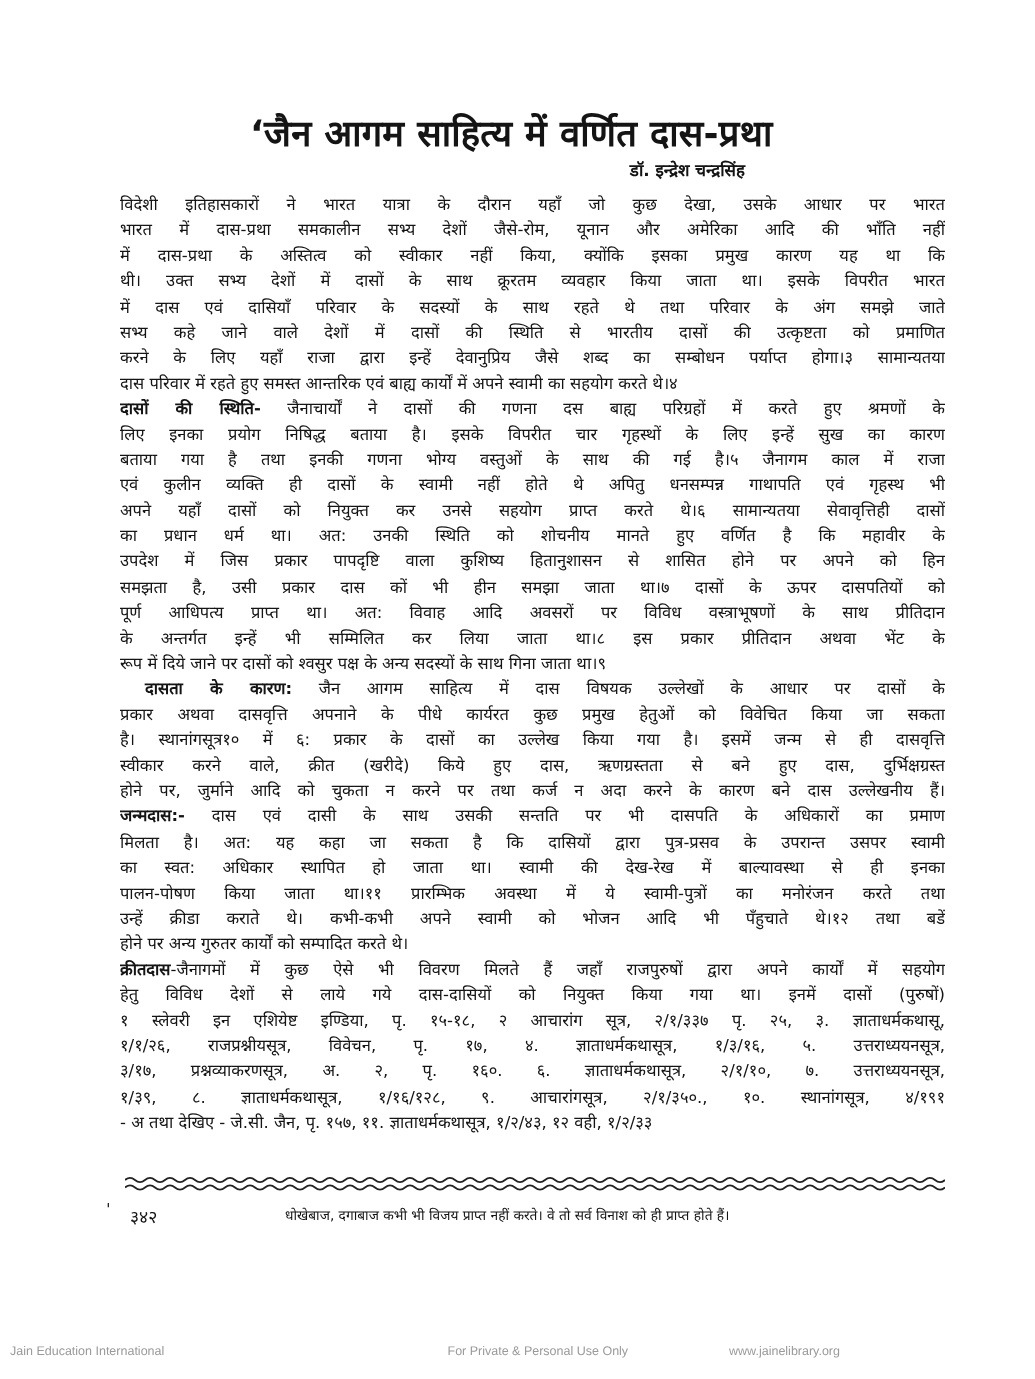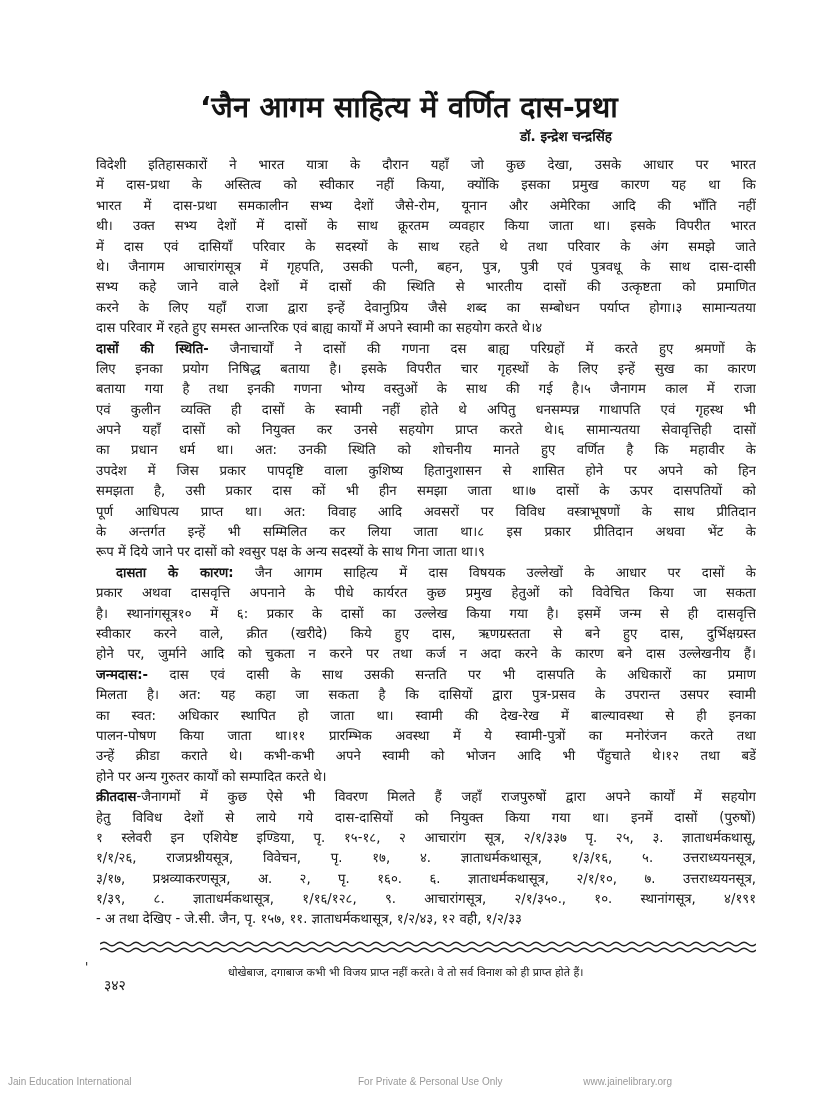--- a/index.html
+++ b/index.html
@@ -1,47 +1,46 @@
 <!DOCTYPE html>
 <html><head>
 <meta charset="utf-8">
 <style>
   html, body { margin:0; padding:0; background:#ffffff; }
   body { width:828px; height:1103px; position:relative; overflow:hidden;
          font-family:"DejaVu Sans", sans-serif; color:#141414; }
   .page { position:absolute; left:0; top:0; width:680px; height:1103px; }
   .title { position:absolute; left:200px; top:86px; width:460px;
            font-size:29px; font-weight:bold; letter-spacing:0.2px; white-space:nowrap; }
-  .author { position:absolute; right:68px; top:127px; font-size:13.5px; font-weight:bold; white-space:nowrap; }
+  .author { position:absolute; right:84px; top:127px; font-size:13.5px; font-weight:bold; white-space:nowrap; }
   .body { position:absolute; left:96px; top:155px; width:660px; font-size:13.2px; line-height:20.4px; }
   .line { display:block; white-space:nowrap; overflow:hidden; text-align:justify; text-align-last:justify; height:20.4px; }
   .line.last { text-align-last:left; }
   .line.indent { padding-left:20px; }
   .bold { font-weight:bold; }
   .wave { position:absolute; left:100px; top:938px; width:656px; height:18px; }
-  .pageno { position:absolute; left:104px; top:963px; font-size:14px;margin-top:12px; }
+  .pageno { position:absolute; left:104px; top:963px; font-size:14px; }
   .tick { position:absolute; left:85px; top:960px; font-size:12px; }
   .quote { position:absolute; left:228px; top:964px; font-size:11px; white-space:nowrap; }
   .footer { position:absolute; top:1076px; font-family:"Liberation Sans", sans-serif; font-size:10px; color:#9a9a9a; }
   .f-left { left:8px; } .f-mid { left:358px; } .f-right { right:8px; }
 </style>
 </head>
 <body>
 
 <div class="page">
   <div class="title">‘जैन आगम साहित्य में वर्णित दास-प्रथा</div>
   <div class="author">डॉ. इन्द्रेश चन्द्रसिंह</div>
 
   <div class="body" id="body">
       <span class="line"><span>विदेशी इतिहासकारों ने भारत यात्रा के दौरान यहाँ जो कुछ देखा, उसके आधार पर भारत</span></span>
+      <span class="line"><span>भारत में दास-प्रथा समकालीन सभ्य देशों जैसे-रोम, यूनान और अमेरिका आदि की भाँति नहीं</span></span>
       <span class="line"><span>में दास-प्रथा के अस्तित्व को स्वीकार नहीं किया, क्योंकि इसका प्रमुख कारण यह था कि</span></span>
-      <span class="line"><span>भारत में दास-प्रथा समकालीन सभ्य देशों जैसे-रोम, यूनान और अमेरिका आदि की भाँति नहीं</span></span>
       <span class="line"><span>थी। उक्त सभ्य देशों में दासों के साथ क्रूरतम व्यवहार किया जाता था। इसके विपरीत भारत</span></span>
       <span class="line"><span>में दास एवं दासियाँ परिवार के सदस्यों के साथ रहते थे तथा परिवार के अंग समझे जाते</span></span>
-      <span class="line"><span>थे। जैनागम आचारांगसूत्र में गृहपति, उसकी पत्नी, बहन, पुत्र, पुत्री एवं पुत्रवधू के साथ दास-दासी</span></span>
       <span class="line"><span>सभ्य कहे जाने वाले देशों में दासों की स्थिति से भारतीय दासों की उत्कृष्टता को प्रमाणित</span></span>
       <span class="line"><span>करने के लिए यहाँ राजा द्वारा इन्हें देवानुप्रिय जैसे शब्द का सम्बोधन पर्याप्त होगा।३ सामान्यतया</span></span>
       <span class="line last"><span>दास परिवार में रहते हुए समस्त आन्तरिक एवं बाह्य कार्यों में अपने स्वामी का सहयोग करते थे।४</span></span>
       <span class="line"><span class="bold">दासों की स्थिति-</span><span> जैनाचार्यों ने दासों की गणना दस बाह्य परिग्रहों में करते हुए श्रमणों के</span></span>
       <span class="line"><span>लिए इनका प्रयोग निषिद्ध बताया है। इसके विपरीत चार गृहस्थों के लिए इन्हें सुख का कारण</span></span>
       <span class="line"><span>बताया गया है तथा इनकी गणना भोग्य वस्तुओं के साथ की गई है।५ जैनागम काल में राजा</span></span>
       <span class="line"><span>एवं कुलीन व्यक्ति ही दासों के स्वामी नहीं होते थे अपितु धनसम्पन्न गाथापति एवं गृहस्थ भी</span></span>
       <span class="line"><span>अपने यहाँ दासों को नियुक्त कर उनसे सहयोग प्राप्त करते थे।६ सामान्यतया सेवावृत्तिही दासों</span></span>
       <span class="line"><span>का प्रधान धर्म था। अत: उनकी स्थिति को शोचनीय मानते हुए वर्णित है कि महावीर के</span></span>
       <span class="line"><span>उपदेश में जिस प्रकार पापदृष्टि वाला कुशिष्य हितानुशासन से शासित होने पर अपने को हिन</span></span>

